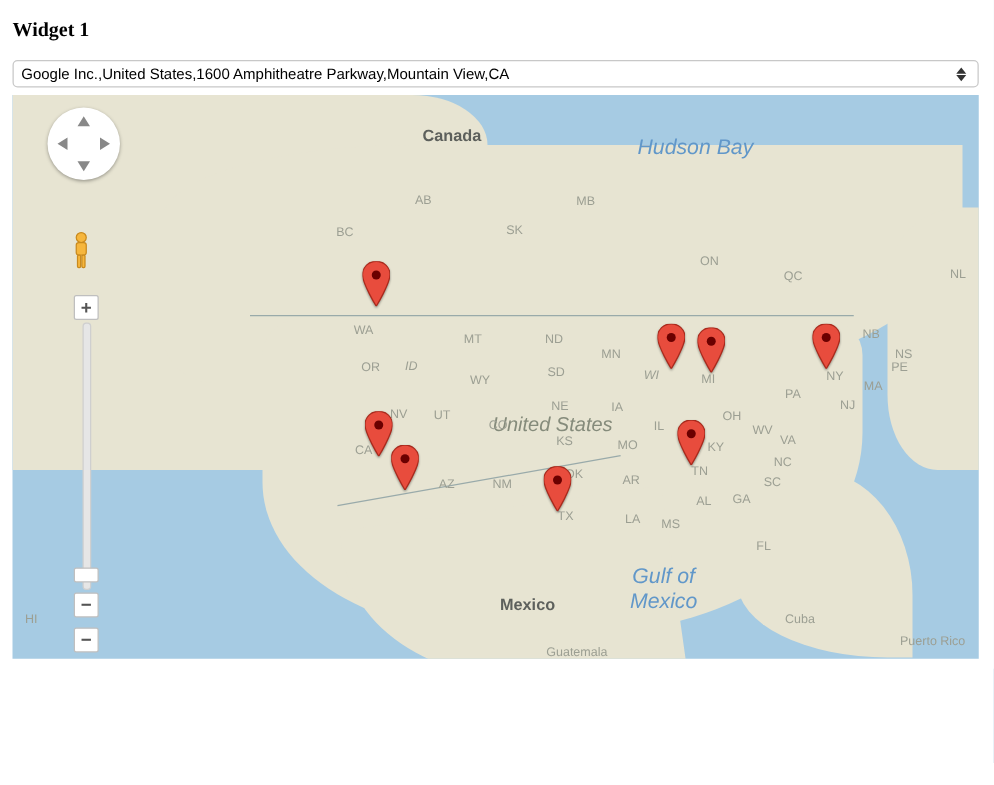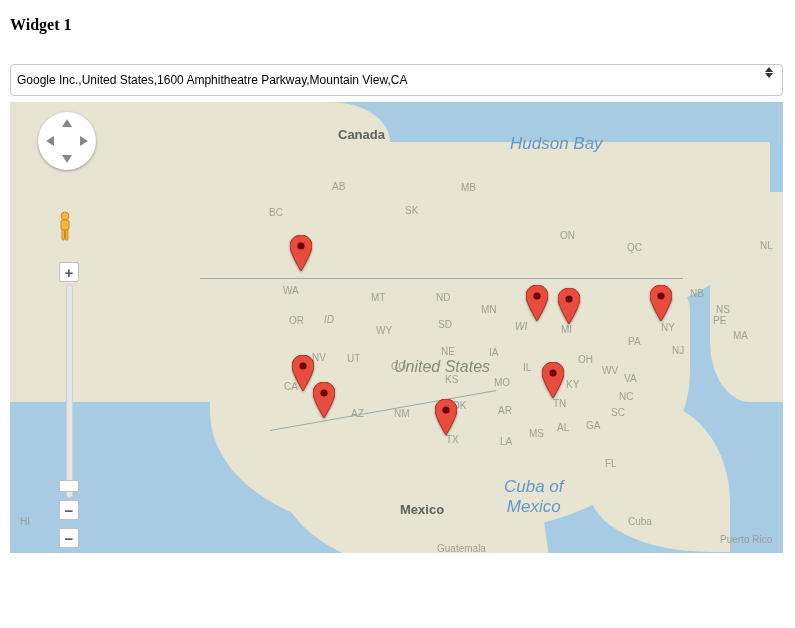--- a/index.html
+++ b/index.html
@@ -1,24 +1,24 @@
 <!DOCTYPE html>
 <html><head>
 <meta charset="utf-8">
 <style>
   html,body { margin:0; padding:0; font-family:"Times New Roman",serif; background:#fff; color:#000; }
   .page { padding:8px 10px; }
   h2 { font-size:16px; font-weight:bold; margin:8px 0 14px 0; }
 
   .select-wrap { position:relative; width:773px; }
   select.loc-select {
-    box-sizing:border-box; width:100%; height:32px; line-height:20px;
+    box-sizing:border-box; width:100%; height:22px; line-height:20px;
     border:1px solid #c8c8c8; border-radius:4px; background:#fff;
     font-family:Arial,Helvetica,sans-serif; font-size:12px; padding:0 24px 0 6px;
-    appearance:none;margin-top:16px; -webkit-appearance:none; -moz-appearance:none;
+    appearance:none; -webkit-appearance:none; -moz-appearance:none;
   }
   .select-caret {
     position:absolute; right:6px; top:0; height:100%; width:16px;
     display:flex; flex-direction:column; align-items:center; justify-content:center; gap:1px;
     pointer-events:none;
   }
   .select-caret .tri-up, .select-caret .tri-dn { width:0; height:0; border-left:4px solid transparent; border-right:4px solid transparent; }
   .select-caret .tri-up { border-bottom:5px solid #333; }
   .select-caret .tri-dn { border-top:5px solid #333; }
 
@@ -90,21 +90,21 @@
     <div class="land l4"></div>
     <div class="land l5"></div>
     <div class="land l6"></div>
     <div class="border us-can"></div>
     <div class="border us-mex"></div>
 
     <div class="map-label" style="left:328px; top:25px;">Canada</div>
     <div class="region-label" style="left:384px; top:256px;">United States</div>
     <div class="map-label" style="left:390px; top:400px;">Mexico</div>
     <div class="sea-label" style="left:500px; top:32px;">Hudson Bay</div>
-    <div class="sea-label" style="left:494px; top:375px; white-space:pre; text-align:center;">Cuba of
+    <div class="sea-label" style="left:494px; top:375px; white-space:pre; text-align:center;">Gulf of
 Mexico</div>
     <div class="state-lbl" style="left:618px; top:414px;">Cuba</div>
     <div class="state-lbl" style="left:710px; top:432px;">Puerto Rico</div>
     <div class="state-lbl" style="left:427px; top:441px;">Guatemala</div>
 
     <span class="hi-tag">HI</span>
 
     <span class="state-lbl" style="left:259px; top:105px;">BC</span>
     <span class="state-lbl" style="left:322px; top:79px;">AB</span>
     <span class="state-lbl" style="left:395px; top:103px;">SK</span>
@@ -138,32 +138,32 @@
     <span class="state-lbl" style="left:484px; top:275px;">MO</span>
     <span class="state-lbl" style="left:488px; top:303px;">AR</span>
     <span class="state-lbl" style="left:490px; top:334px;">LA</span>
     <span class="state-lbl" style="left:505px; top:219px;font-style:italic;">WI</span>
     <span class="state-lbl" style="left:513px; top:260px;">IL</span>
     <span class="state-lbl" style="left:551px; top:222px;">MI</span>
     <span class="state-lbl" style="left:541px; top:261px;">IN</span>
     <span class="state-lbl" style="left:568px; top:252px;">OH</span>
     <span class="state-lbl" style="left:556px; top:277px;">KY</span>
     <span class="state-lbl" style="left:543px; top:296px;">TN</span>
-    <span class="state-lbl" style="left:519px; top:326px;">MS</span>
+    <span class="state-lbl" style="left:519px; top:338px;">MS</span>
     <span class="state-lbl" style="left:547px; top:320px;">AL</span>
     <span class="state-lbl" style="left:576px; top:318px;">GA</span>
     <span class="state-lbl" style="left:601px; top:305px;">SC</span>
     <span class="state-lbl" style="left:609px; top:289px;">NC</span>
     <span class="state-lbl" style="left:595px; top:356px;">FL</span>
     <span class="state-lbl" style="left:592px; top:263px;">WV</span>
     <span class="state-lbl" style="left:614px; top:271px;">VA</span>
     <span class="state-lbl" style="left:618px; top:234px;">PA</span>
     <span class="state-lbl" style="left:651px; top:220px;">NY</span>
     <span class="state-lbl" style="left:662px; top:243px;">NJ</span>
-    <span class="state-lbl" style="left:681px; top:228px;padding-left:42px;">MA</span>
+    <span class="state-lbl" style="left:681px; top:228px;">MA</span>
 
     <div class="pan-ctrl">
       <div class="arr nn"></div>
       <div class="arr ss"></div>
       <div class="arr ww"></div>
       <div class="arr ee"></div>
     </div>
 
     <div class="pegman">
       <svg viewBox="0 0 22 32">

